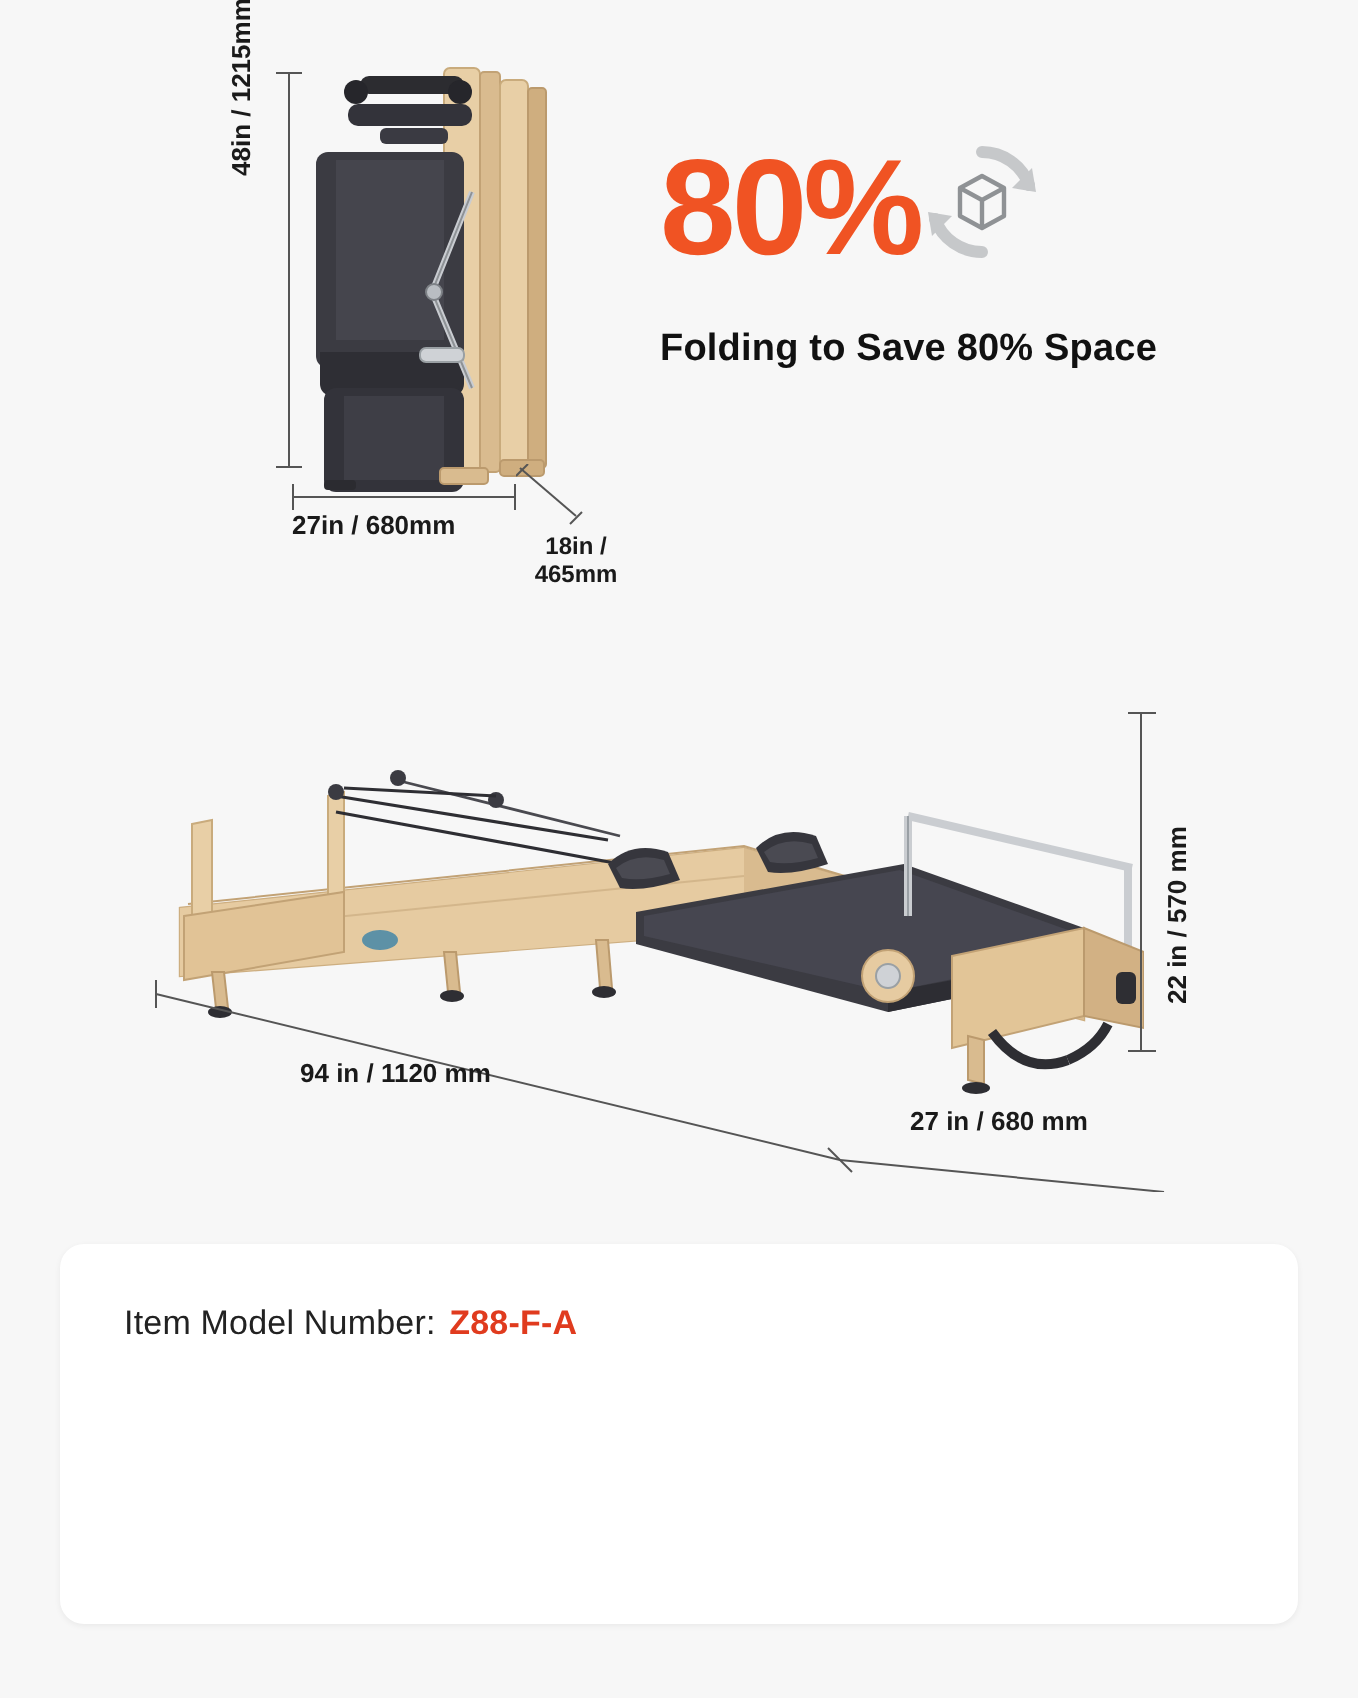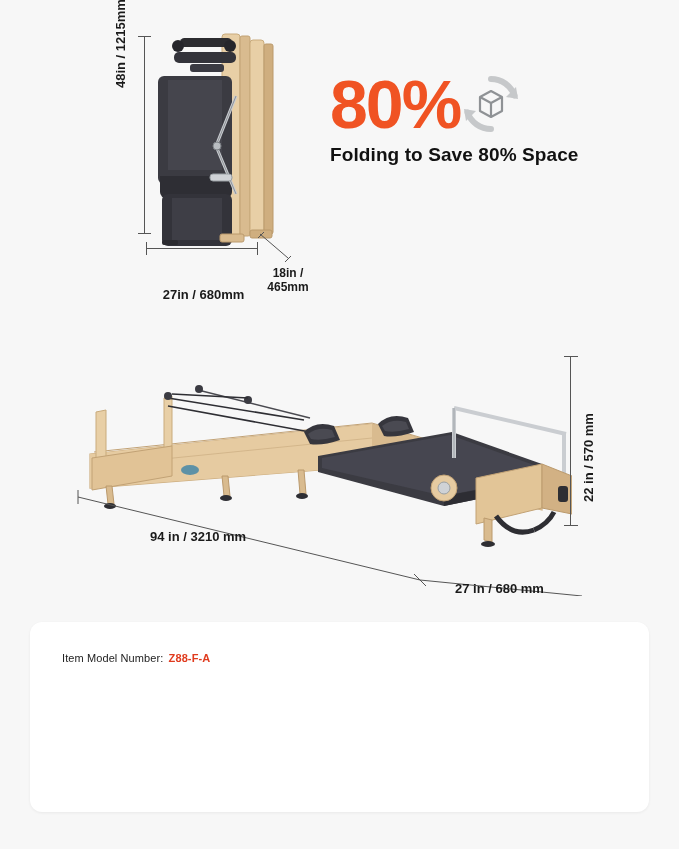--- a/index.html
+++ b/index.html
@@ -32,60 +32,60 @@
     white-space: nowrap; text-align: center;
   }
 
   
   #folded-machine { position: absolute; left: 150px; top: 26px; width: 146px; height: 220px; }
 
   
   #h-dim-680 { position: absolute; left: 146px; top: 248px; width: 112px; height: 1px; background: #555; }
   #h-dim-680 .cap-l { position: absolute; left: 0; top: -6px; width: 1px; height: 13px; background: #555; }
   #h-dim-680 .cap-r { position: absolute; right: 0; top: -6px; width: 1px; height: 13px; background: #555; }
-  #lbl-680 { position: absolute; left: 146px; top: 256px; width: 115px; text-align: center; margin-top: 32px; }
+  #lbl-680 { position: absolute; left: 146px; top: 256px; width: 115px; text-align: left; }
   #lbl-465 { position: absolute; left: 253px; top: 267px; width: 70px; text-align: center; }
   #diag-465 { position: absolute; left: 258px; top: 232px; width: 40px; height: 34px; }
 
   
   #pct-block { position: absolute; left: 330px; top: 70px; width: 320px; }
-  #pct-row { display: flex; align-items: center; }
+  #pct-row { display: flex; align-items: flex-start; }
   #pct-number { font-size: 68px; font-weight: bold; color: #f05323; line-height: 1; letter-spacing: -2px; }
   #recycle-icon { width: 62px; height: 62px; }
-  #pct-caption { margin-top: 6px; font-size: 19px; font-weight: bold; color: #111; letter-spacing: 0.1px; }
+  #pct-caption { margin-top: 26px; font-size: 19px; font-weight: bold; color: #111; letter-spacing: 0.1px; }
 
   
   #mid-section { position: absolute; left: 0; top: 330px; width: 679px; height: 290px; }
   #reformer { position: absolute; left: 72px; top: 16px; width: 500px; height: 220px; }
 
   
   #v-dim-570 { position: absolute; left: 556px; top: 356px; width: 40px; height: 170px; }
   #v-dim-570 .bar { position: absolute; left: 14px; top: 0; width: 1px; height: 170px; background: #555; }
   #v-dim-570 .cap-t { position: absolute; left: 8px; top: 0; width: 14px; height: 1px; background: #555; }
   #v-dim-570 .cap-b { position: absolute; left: 8px; top: 169px; width: 14px; height: 1px; background: #555; }
   #v-dim-570 .txt {
     position: absolute; left: 26px; top: 146px;
     transform: rotate(-90deg); transform-origin: left top; white-space: nowrap;
   }
 
   
   #len-dim { position: absolute; left: 74px; top: 486px; width: 350px; height: 95px; }
   #lbl-94 { position: absolute; left: 150px; top: 530px; }
 
   
-  #lbl-27 { position: absolute; left: 455px; top: 582px; }
+  #lbl-27 { position: absolute; left: 455px; top: 554px; }
 
   
   #spec-card {
     position: absolute; left: 30px; top: 622px; width: 619px; height: 190px;
     background: #fff; border-radius: 12px;
     box-shadow: 0 1px 3px rgba(0,0,0,0.06);
     padding: 30px 0 0 32px;
   }
-  .spec-row { font-size: 11px; color: #222; margin-bottom: 16px; letter-spacing: 0.1px; }
+  .spec-row { font-size: 17px; color: #222; margin-bottom: 16px; letter-spacing: 0.1px; }
   .spec-row .k { font-weight: normal; }
   .spec-row .v { color: #e03b1e; font-weight: bold; margin-left: 2px; }
 </style>
 </head>
 <body>
 
 <div id="top-section">
 
   <div id="v-dim-folded">
     <div class="bar"></div>
@@ -237,21 +237,21 @@
 </div>
 
 <div id="len-dim">
   <svg width="520" height="110" viewBox="0 0 520 110">
     <line x1="4" y1="4" x2="4" y2="18" stroke="#555" stroke-width="1"></line>
     <line x1="4" y1="11" x2="346" y2="94" stroke="#555" stroke-width="1"></line>
     <line x1="340" y1="88" x2="352" y2="100" stroke="#555" stroke-width="1"></line>
     <line x1="346" y1="94" x2="508" y2="110" stroke="#555" stroke-width="1"></line>
   </svg>
 </div>
-<div id="lbl-94" class="dim-label">94 in / 3210 mm</div>
+<div id="lbl-94" class="dim-label">94 in / 1120 mm</div>
 <div id="lbl-27" class="dim-label">27 in / 680 mm</div>
 
 <div id="spec-card">
   <div class="spec-row">
     <span class="k">Item Model Number:</span>
     <span class="v">Z88-F-A</span>
   </div>
 </div>
 
 </body></html>

